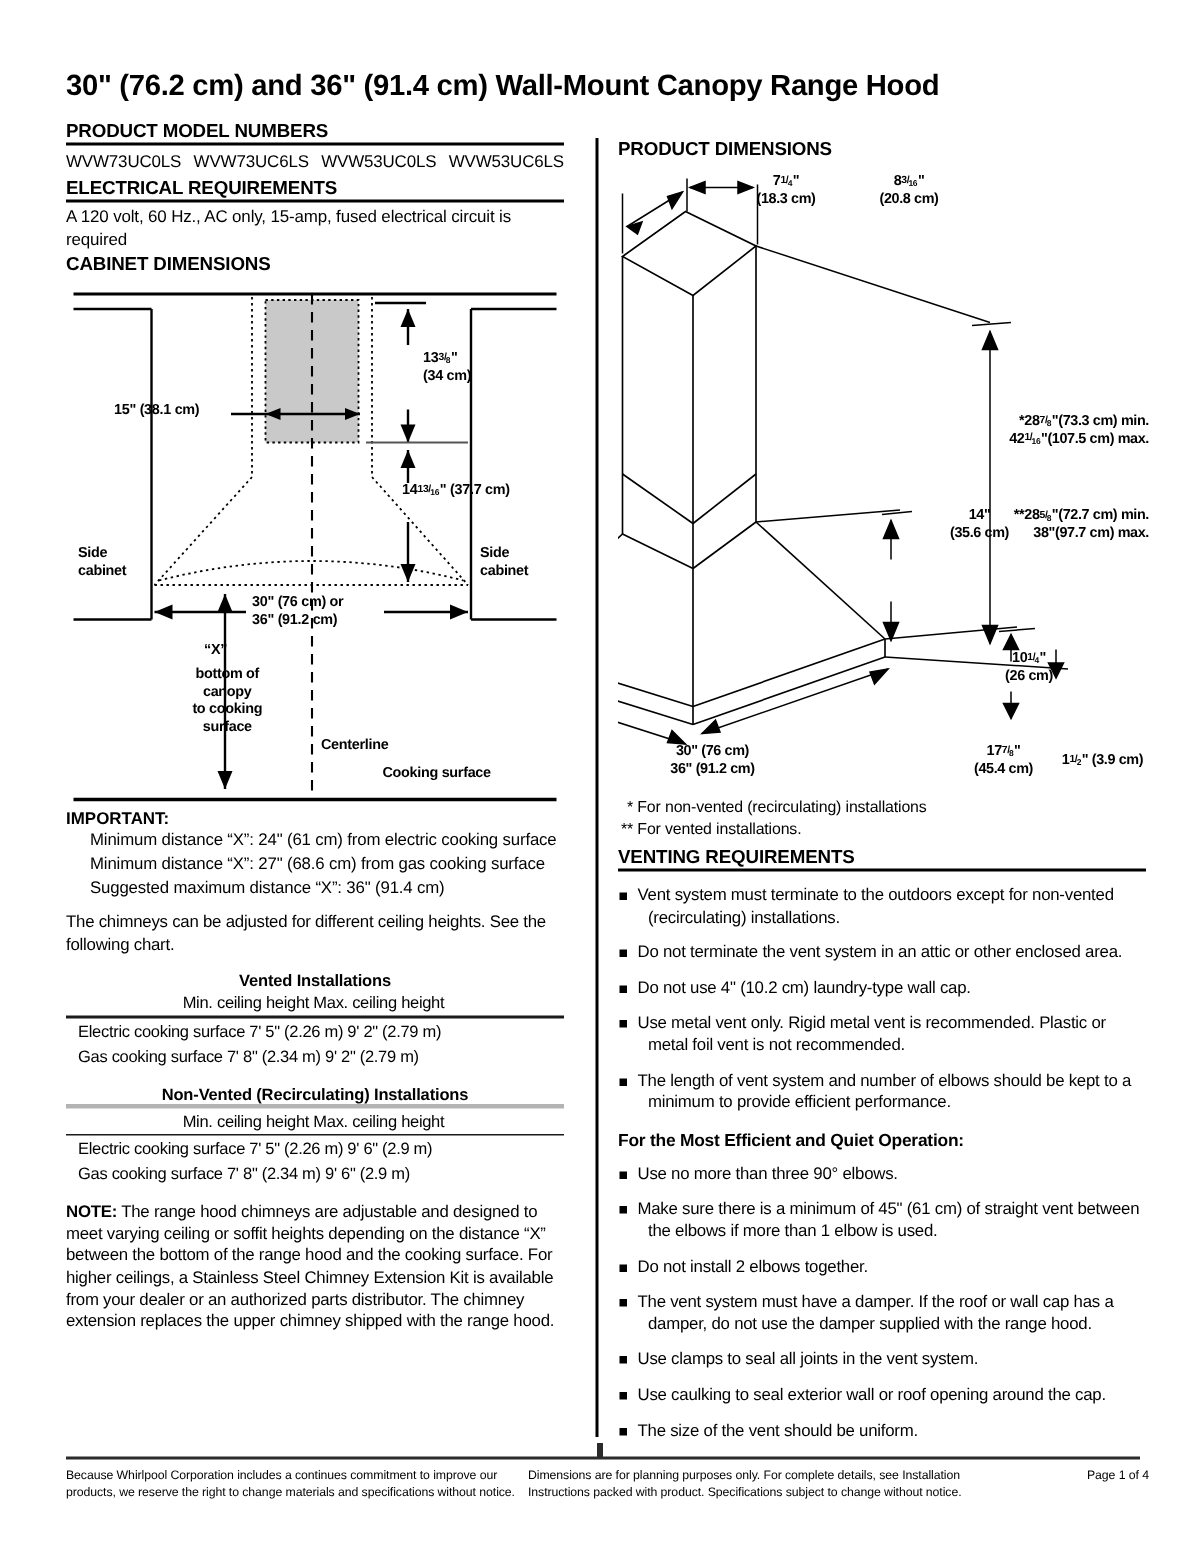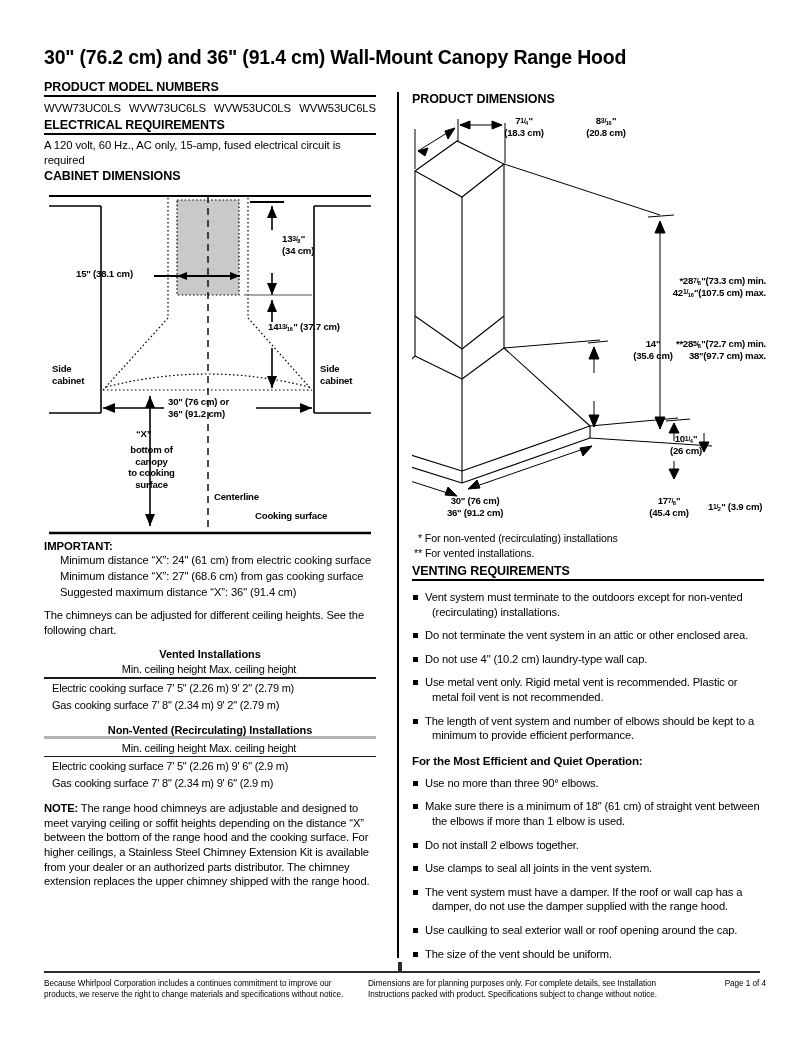--- a/index.html
+++ b/index.html
@@ -231,21 +231,21 @@
     background: #2b2b2b;
   }
   .footer {
     position: absolute;
     top: 978px;
     font-size: 8.2px;
     line-height: 11px;
     letter-spacing: -0.05px;
   }
   .footer-a { left: 44px; width: 310px; }
-  .footer-b { left: 368px; width: 300px; }
+  .footer-b { left: 352px; width: 300px; }
   .footer-c { left: 706px; width: 60px; text-align: right; }
 </style>
 </head>
 <body>
 
 <div class="page">
 
   <div class="doc-title">30" (76.2 cm) and 36" (91.4 cm) Wall-Mount  Canopy Range Hood</div>
 
   <div class="col-divider"></div>
@@ -559,32 +559,32 @@
       <span>The length of vent system and number of elbows should be kept to a</span>
       <span class="cont">minimum to provide efficient performance.</span>
     </div>
 
     <div class="subhead">For the Most Efficient and Quiet Operation:</div>
 
     <div class="bul">
       <span>Use no more than three 90° elbows.</span>
     </div>
     <div class="bul">
-      <span>Make sure there is a minimum of 18" (61 cm) of straight vent between</span>
+      <span>Make sure there is a minimum of 45" (61 cm) of straight vent between</span>
       <span class="cont">the elbows if more than 1 elbow is used.</span>
     </div>
     <div class="bul">
       <span>Do not install 2 elbows together.</span>
-    </div>
-    <div class="bul">
-      <span>Use clamps to seal all joints in the vent system.</span>
     </div>
     <div class="bul">
       <span>The vent system must have a damper. If the roof or wall cap has a</span>
       <span class="cont">damper, do not use the damper supplied with the range hood.</span>
+    </div>
+    <div class="bul">
+      <span>Use clamps to seal all joints in the vent system.</span>
     </div>
     <div class="bul">
       <span>Use caulking to seal exterior wall or roof opening around the cap.</span>
     </div>
     <div class="bul">
       <span>The size of the vent should be uniform.</span>
     </div>
   </div>
 
   <div class="footer-tick"></div>

